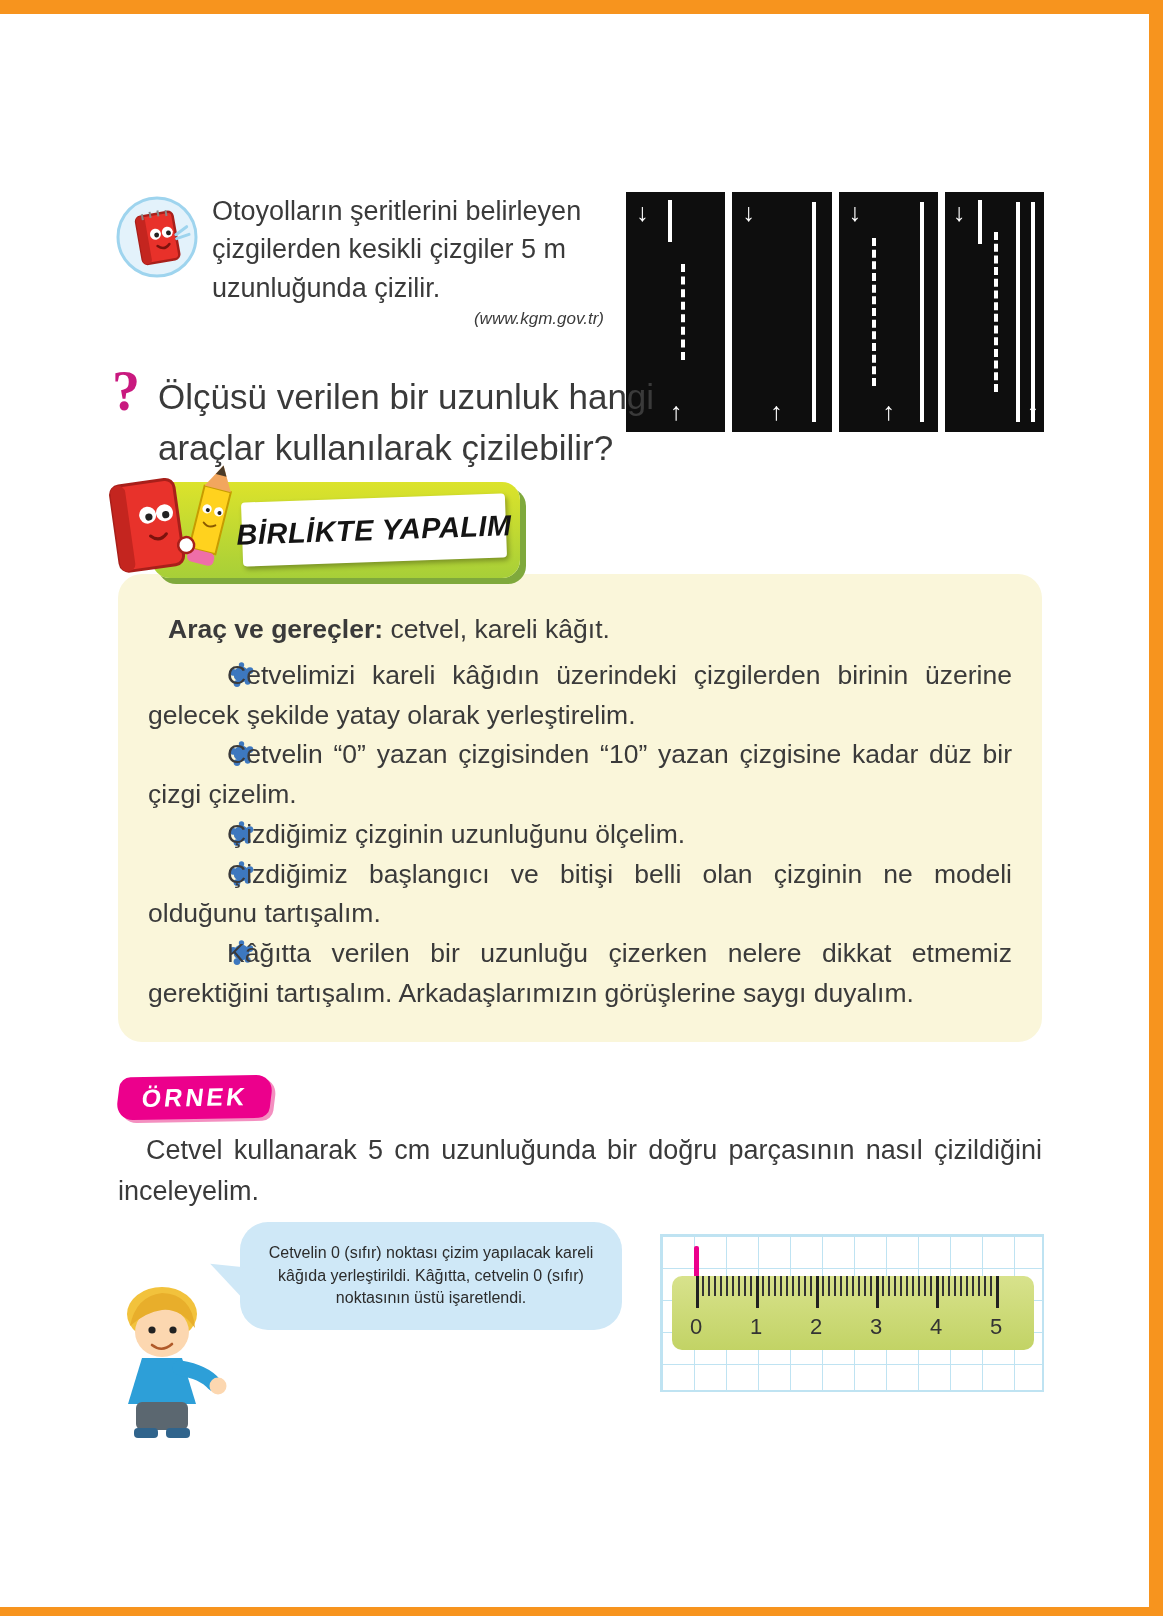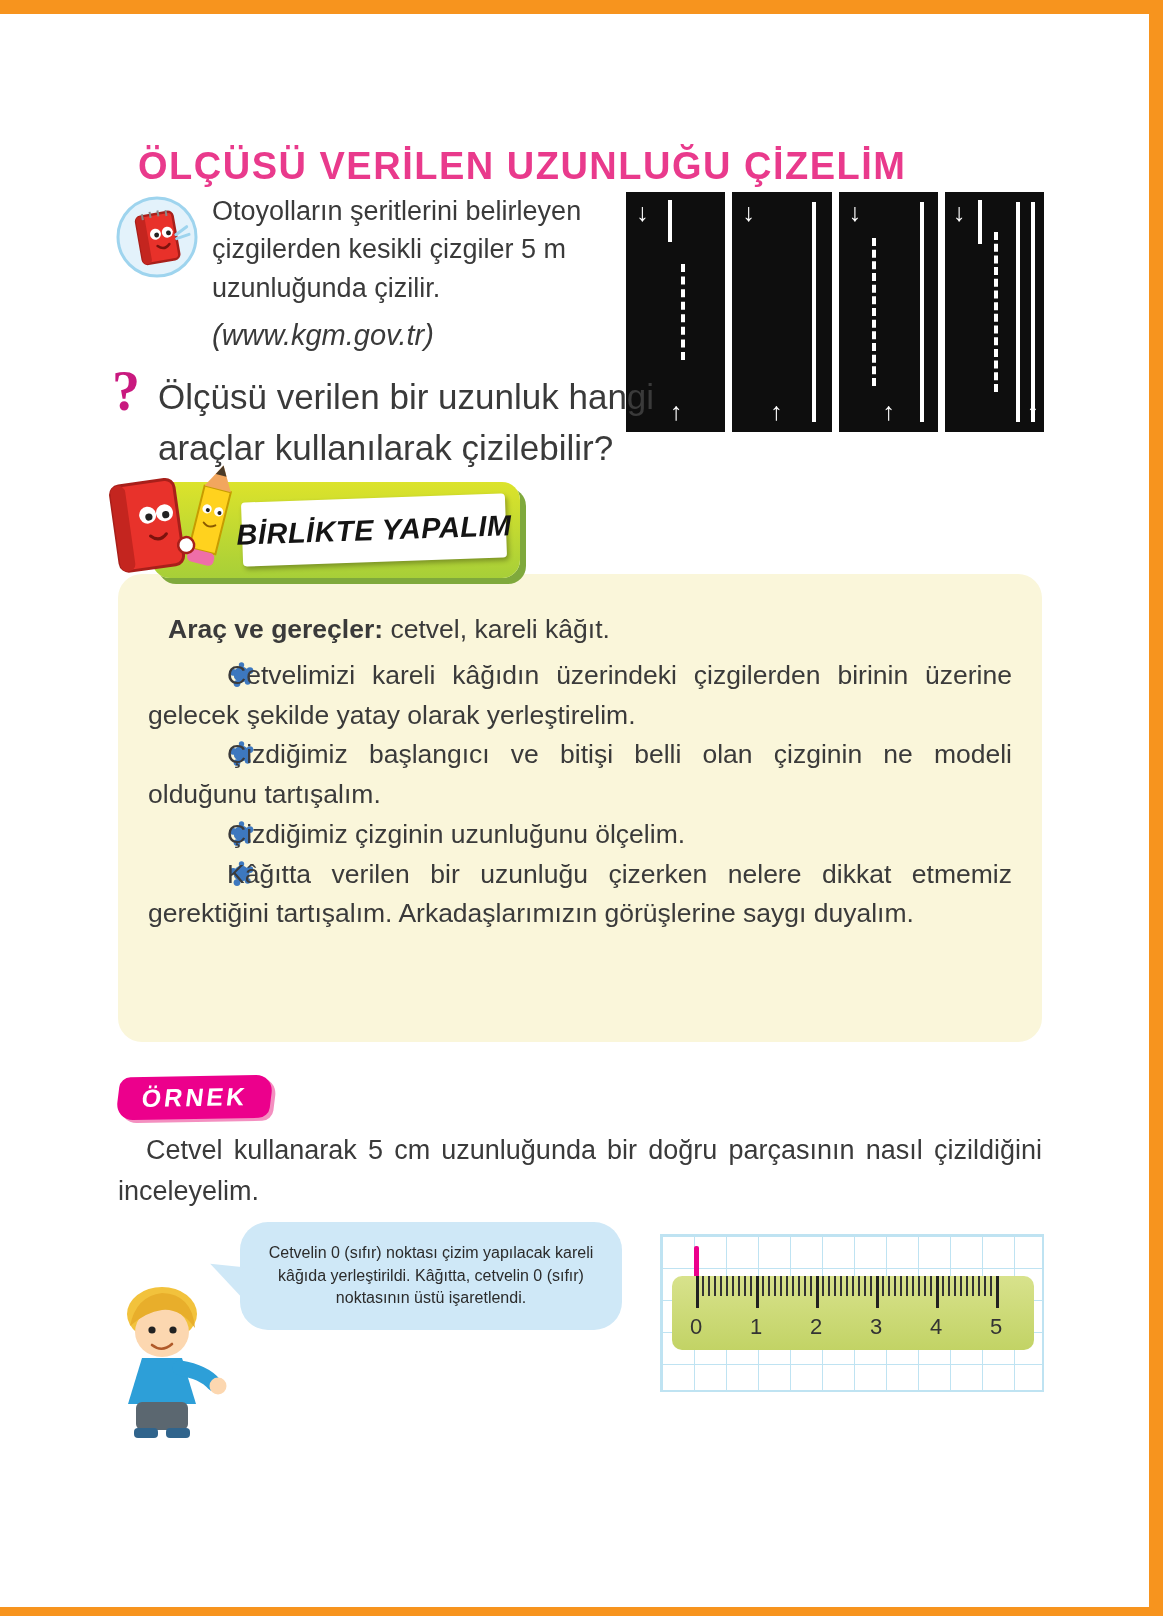--- a/index.html
+++ b/index.html
@@ -15,21 +15,21 @@
 
   .page-title {
     position:absolute; left:138px; top:120px;
     font-size:38px; font-weight:bold; letter-spacing:1.5px; color:#E93A8C;
   }
 
   
   .intro-row { position:absolute; left:116px; top:192px; width:928px; display:flex; }
   .notebook-wrap { flex:0 0 96px; padding-top:4px; }
   .intro-text { flex:0 0 392px; font-size:27px; line-height:1.42; }
-  .intro-source { margin-top:8px; text-align:left; font-style:italic; font-size:29px; color:#3a3a3a; }
+  .intro-source { margin-top:0; text-align:right; font-style:italic; font-size:17px; color:#3a3a3a; }
   .highway { margin-left:22px; width:418px; height:240px; display:flex; gap:7px; }
   .panel { flex:1; position:relative; background:#0e0e0e; }
   .arrow { position:absolute; color:#fff; font-size:25px; font-weight:bold; line-height:1; }
   .lane { position:absolute; }
   .lane.solid  { width:4px; background:#fff; }
   .lane.dashed { width:0; border-left:4px dashed #fff; }
 
   
   .question-row { position:absolute; left:112px; top:366px; width:580px; display:flex; gap:18px; }
   .qmark {
@@ -113,21 +113,20 @@
   }
 </style>
 </head>
 <body>
 
 <div class="page">
   <div class="bar-top"></div>
   <div class="bar-right"></div>
   <div class="bar-bottom"></div>
 
-  <h1 class="page-title">ÖLÇÜSÜ VERİLEN UZUNLUĞU ÇİZELİM</h1>
 
   <div class="intro-row">
     <div class="notebook-wrap">
       <svg width="82" height="82" viewBox="0 0 82 82">
         <circle cx="41" cy="41" r="39" fill="#E3F2FB" stroke="#9ED4EE" stroke-width="3"></circle>
         <g transform="rotate(-10 41 41)">
           <rect x="23" y="18" width="37" height="48" rx="5" fill="#E8312A" stroke="#A81F1A" stroke-width="2.5"></rect>
           <rect x="23" y="18" width="9" height="48" rx="4" fill="#C4251F"></rect>
           <line x1="30" y1="16" x2="30" y2="22" stroke="#888" stroke-width="2"></line>
           <line x1="38" y1="15" x2="38" y2="21" stroke="#888" stroke-width="2"></line>
@@ -188,42 +187,52 @@
               <g fill="#3D78BF">
                 <circle cx="12" cy="12" r="7"></circle>
                 <circle cx="4.5" cy="10" r="3"></circle>
                 <circle cx="19.5" cy="8.5" r="3"></circle>
                 <circle cx="8" cy="20" r="3"></circle>
                 <circle cx="17.5" cy="18.5" r="2.6"></circle>
                 <circle cx="12" cy="3.5" r="2.4"></circle>
               </g>
             </svg></span><span>Cetvelimizi kareli kâğıdın üzerindeki çizgilerden birinin üzerine gelecek şekilde yatay olarak yerleştirelim.</span></p>
 
+      <p class="step"><span class="splat"><svg viewBox="0 0 24 24" width="27" height="27">
+              <g fill="#3D78BF">
+                <circle cx="12" cy="12" r="7"></circle>
+                <circle cx="4.5" cy="10" r="3"></circle>
+                <circle cx="19.5" cy="8.5" r="3"></circle>
+                <circle cx="8" cy="20" r="3"></circle>
+                <circle cx="17.5" cy="18.5" r="2.6"></circle>
+                <circle cx="12" cy="3.5" r="2.4"></circle>
+              </g>
+            </svg></span><span>Cetvelin “0” yazan çizgisinden “10” yazan çizgisine kadar düz bir çizgi çizelim.</span></p>
+
+      <p class="step"><span class="splat"><svg viewBox="0 0 24 24" width="27" height="27">
+              <g fill="#3D78BF">
+                <circle cx="12" cy="12" r="7"></circle>
+                <circle cx="4.5" cy="10" r="3"></circle>
+                <circle cx="19.5" cy="8.5" r="3"></circle>
+                <circle cx="8" cy="20" r="3"></circle>
+                <circle cx="17.5" cy="18.5" r="2.6"></circle>
+                <circle cx="12" cy="3.5" r="2.4"></circle>
+              </g>
+            </svg></span><span>Çizdiğimiz çizginin uzunluğunu ölçelim.</span></p>
 
       <p class="step"><span class="splat"><svg viewBox="0 0 24 24" width="27" height="27">
               <g fill="#3D78BF">
                 <circle cx="12" cy="12" r="7"></circle>
                 <circle cx="4.5" cy="10" r="3"></circle>
                 <circle cx="19.5" cy="8.5" r="3"></circle>
                 <circle cx="8" cy="20" r="3"></circle>
                 <circle cx="17.5" cy="18.5" r="2.6"></circle>
                 <circle cx="12" cy="3.5" r="2.4"></circle>
               </g>
             </svg></span><span>Çizdiğimiz başlangıcı ve bitişi belli olan çizginin ne modeli olduğunu tartışalım.</span></p>
-
-      <p class="step"><span class="splat"><svg viewBox="0 0 24 24" width="27" height="27">
-              <g fill="#3D78BF">
-                <circle cx="12" cy="12" r="7"></circle>
-                <circle cx="4.5" cy="10" r="3"></circle>
-                <circle cx="19.5" cy="8.5" r="3"></circle>
-                <circle cx="8" cy="20" r="3"></circle>
-                <circle cx="17.5" cy="18.5" r="2.6"></circle>
-                <circle cx="12" cy="3.5" r="2.4"></circle>
-              </g>
-            </svg></span><span>Çizdiğimiz çizginin uzunluğunu ölçelim.</span></p>
 
       <p class="step"><span class="splat"><svg viewBox="0 0 24 24" width="27" height="27">
               <g fill="#3D78BF">
                 <circle cx="12" cy="12" r="7"></circle>
                 <circle cx="4.5" cy="10" r="3"></circle>
                 <circle cx="19.5" cy="8.5" r="3"></circle>
                 <circle cx="8" cy="20" r="3"></circle>
                 <circle cx="17.5" cy="18.5" r="2.6"></circle>
                 <circle cx="12" cy="3.5" r="2.4"></circle>
               </g>

